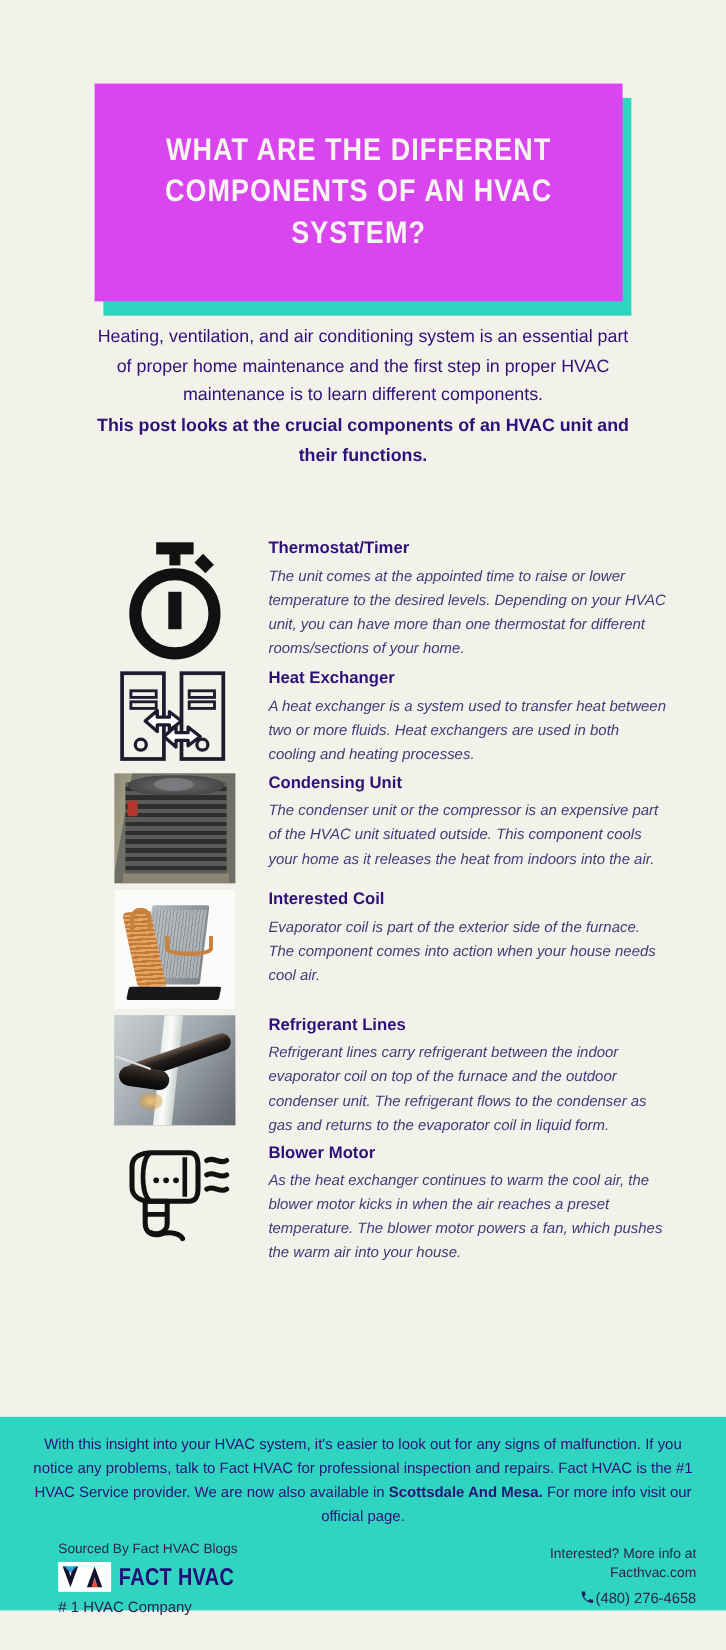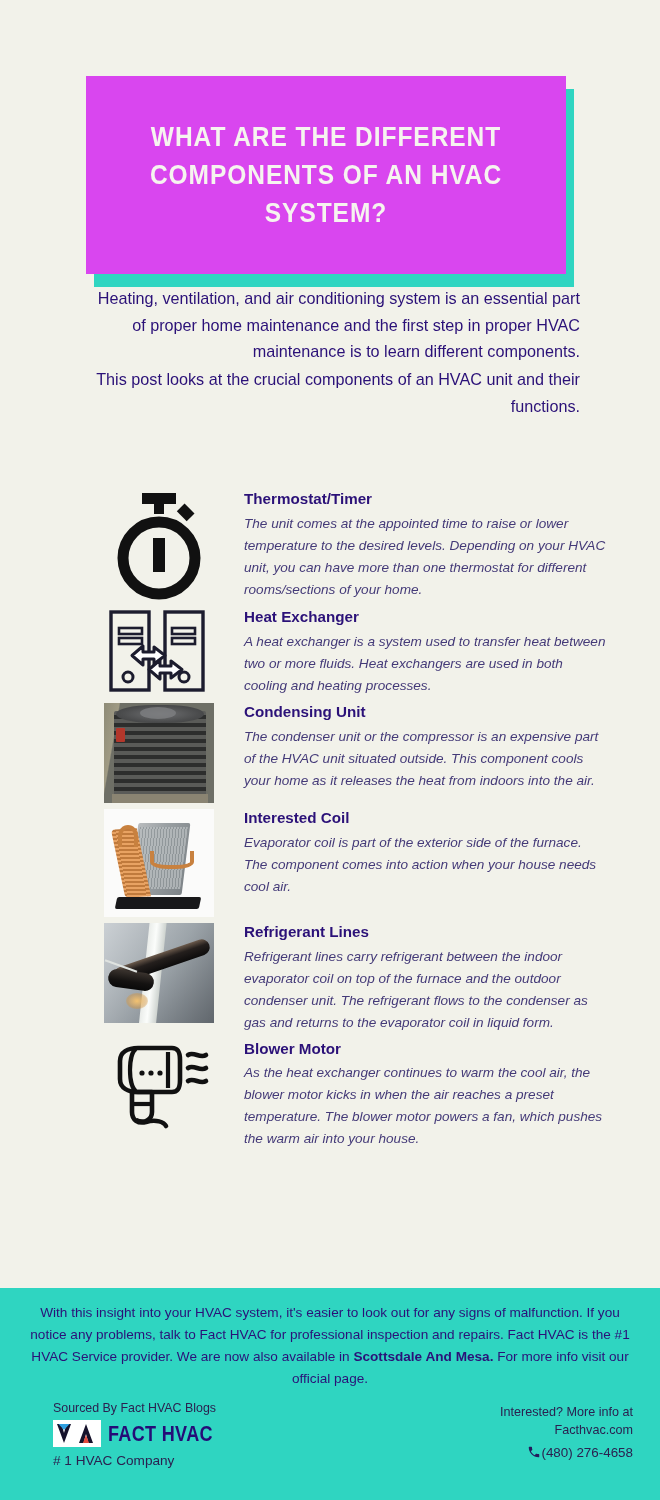--- a/index.html
+++ b/index.html
@@ -55,31 +55,31 @@
     transform-origin: center center;
     padding: 0 10px;
     width: 560px;
     text-transform: uppercase;
   }
 
   
   .intro {
     position: absolute;
     left: 80px;
-    top: 285px;
+    top: 293px;
     width: 500px;
-    text-align: right;
+    text-align: center;
   }
   .intro p {
     font-size: 16.2px;
     line-height: 1.65;
     color: #2b1178;
   }
   .intro p.bold {
-    font-weight: normal;
+    font-weight: bold;
     margin-top: 1px;
   }
 
   
   .sections {
     position: absolute;
     left: 0;
     top: 488px;
     width: 660px;
   }
@@ -240,21 +240,21 @@
     background: #dfe3e0;
     transform: rotate(20deg);
   }
 
   
   .teal-band {
     position: absolute;
     left: 0;
     top: 1288px;
     width: 660px;
-    height: 212px;
+    height: 176px;
     background: #2fd5c1;
   }
   .conclusion {
     padding: 14px 26px 0 26px;
     text-align: center;
     font-size: 13.6px;
     line-height: 1.62;
     color: #2b1178;
   }
   .conclusion b { font-weight: bold; }

